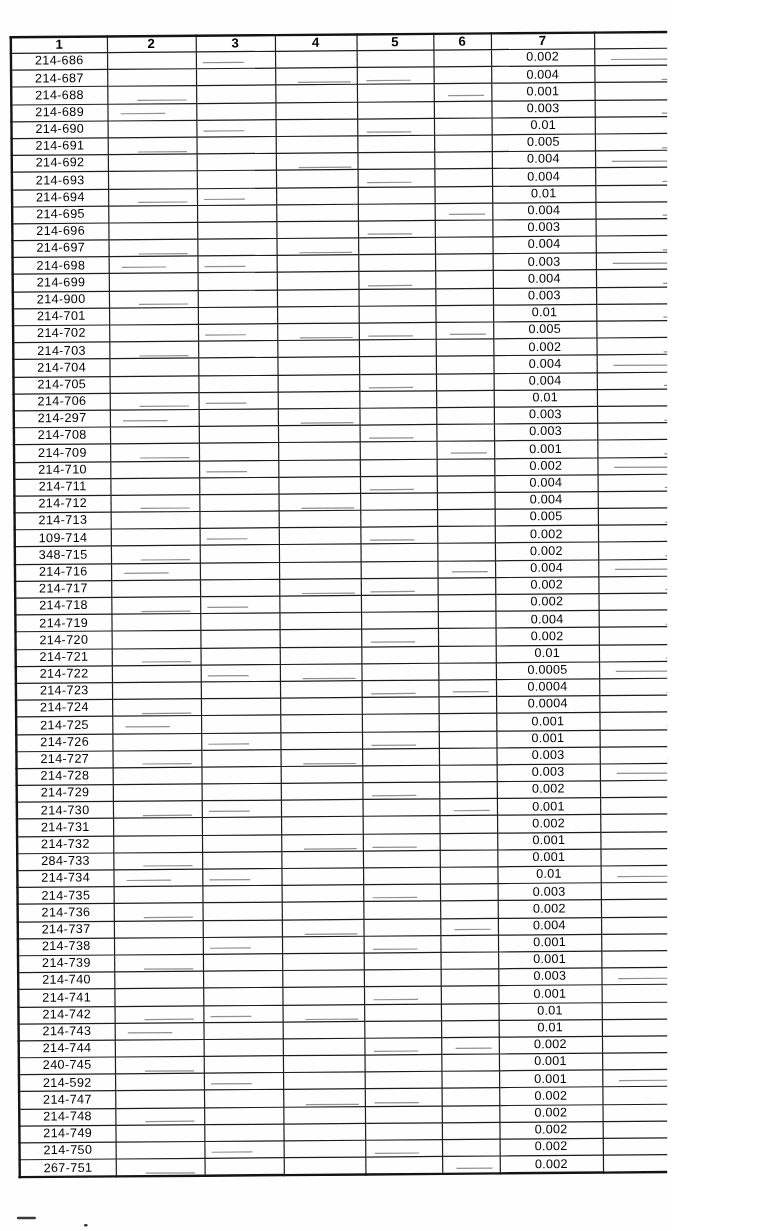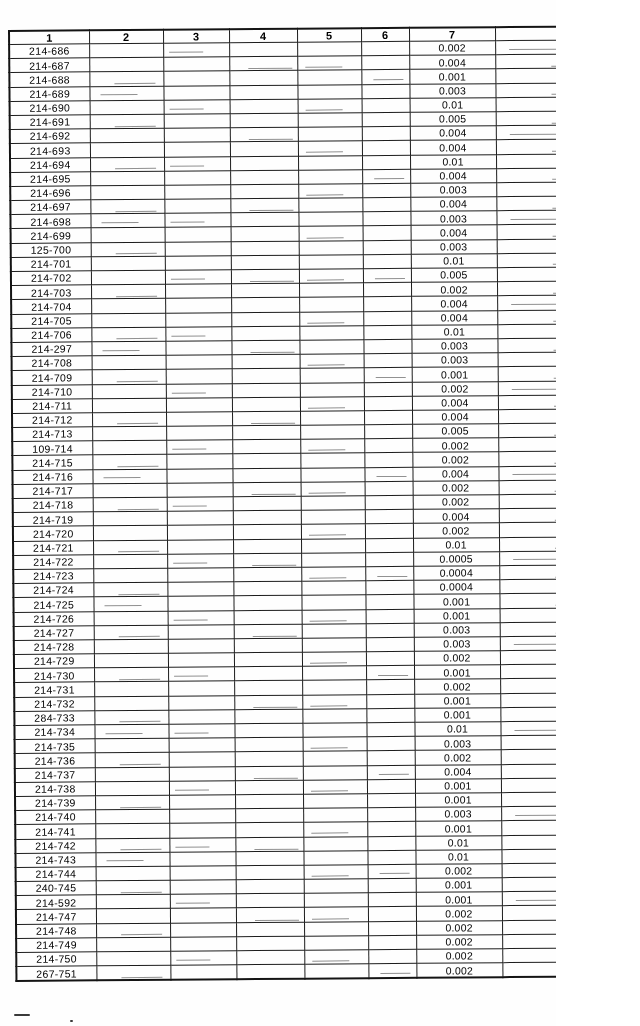--- a/index.html
+++ b/index.html
@@ -221,21 +221,21 @@
             <td class="c1 id-cell">214-699</td>
             <td class="c2 blank"></td>
             <td class="c3 blank"></td>
             <td class="c4 blank"></td>
             <td class="c5 blank"></td>
             <td class="c6 blank"></td>
             <td class="c7 val-cell">0.004</td>
             <td class="c8 blank"></td>
           </tr>
           <tr>
-            <td class="c1 id-cell">125-700</td>
+            <td class="c1 id-cell">214-900</td>
             <td class="c2 blank"></td>
             <td class="c3 blank"></td>
             <td class="c4 blank"></td>
             <td class="c5 blank"></td>
             <td class="c6 blank"></td>
             <td class="c7 val-cell">0.003</td>
             <td class="c8 blank"></td>
           </tr>
           <tr>
             <td class="c1 id-cell">214-701</td>
@@ -371,21 +371,21 @@
             <td class="c1 id-cell">109-714</td>
             <td class="c2 blank"></td>
             <td class="c3 blank"></td>
             <td class="c4 blank"></td>
             <td class="c5 blank"></td>
             <td class="c6 blank"></td>
             <td class="c7 val-cell">0.002</td>
             <td class="c8 blank"></td>
           </tr>
           <tr>
-            <td class="c1 id-cell">214-715</td>
+            <td class="c1 id-cell">348-715</td>
             <td class="c2 blank"></td>
             <td class="c3 blank"></td>
             <td class="c4 blank"></td>
             <td class="c5 blank"></td>
             <td class="c6 blank"></td>
             <td class="c7 val-cell">0.002</td>
             <td class="c8 blank"></td>
           </tr>
           <tr>
             <td class="c1 id-cell">214-716</td>

